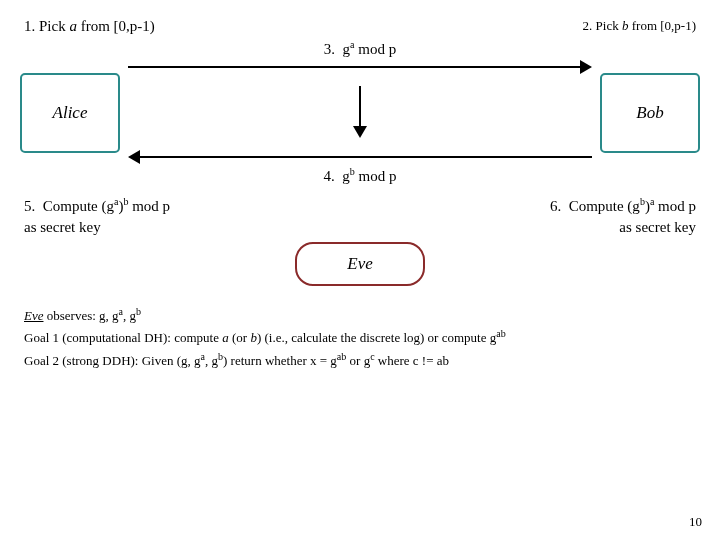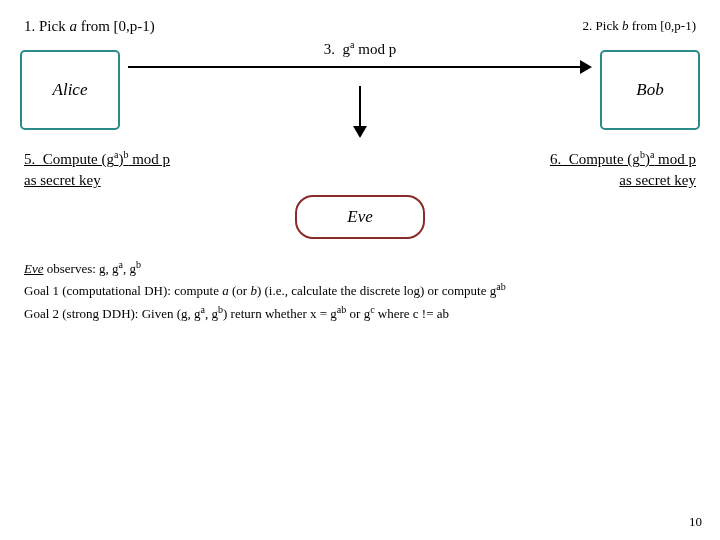--- a/index.html
+++ b/index.html
@@ -131,21 +131,20 @@
       border-right: 7px solid transparent;
       border-top: 12px solid #000;
     }
 
     
     .bottom-steps {
       display: flex;
       justify-content: space-between;
       margin-top: 8px;
       padding: 0 4px;
-      text-decoration: underline;
     }
 
     .step-left {
       font-size: 15px;
       max-width: 200px;
       line-height: 1.4;
     }
     .step-right {
       font-size: 15px;
       max-width: 220px;
@@ -229,20 +228,29 @@
           <div class="line"></div>
           <div class="head"></div>
         </div>
       </div>
 
       <div class="vertical-arrow-container">
         <div class="v-line"></div>
         <div class="v-head-down"></div>
       </div>
 
+      <div style="width:100%; margin-top:2px;">
+        <div class="arrow-left">
+          <div class="head"></div>
+          <div class="line"></div>
+        </div>
+        <div class="arrow-label" style="margin-top:2px;">
+          4.&nbsp; g<sup>b</sup> mod p
+        </div>
+      </div>
     </div>
 
     <div class="actor-box">
       <span>Bob</span>
     </div>
   </div>
 
   <div class="bottom-steps">
     <div class="step-left">
       5.&nbsp; Compute (g<sup>a</sup>)<sup>b</sup> mod p<br>

